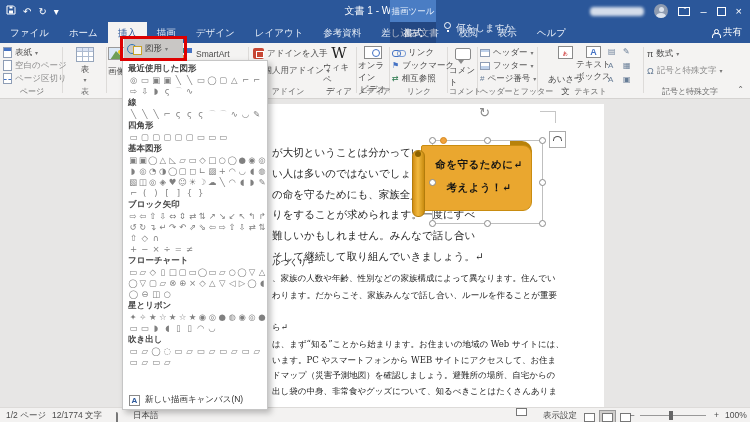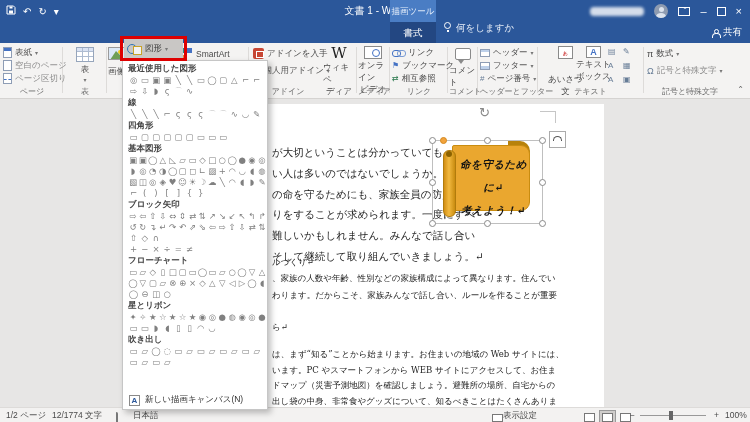--- a/index.html
+++ b/index.html
@@ -94,28 +94,28 @@
 
   
   .docarea { position:absolute; left:0; top:99px; width:750px; height:308px; background:#E7E6E5; }
   .page { position:absolute; left:128px; top:5px; width:476px; height:303px; background:#fff; }
   .marginmark { position:absolute; left:540px; top:12px; width:16px; height:12px; border-top:1px solid #C6C6C6; border-right:1px solid #C6C6C6; }
   .dtext { position:absolute; color:#1C1C1C; font-family:"DejaVu Serif","Liberation Serif",serif; white-space:nowrap; }
   .blockA { left:272px; top:43px; font-size:10.5px; line-height:20.8px; }
   .h1 { left:272px; top:158px; font-size:8.5px; }
   .blockB { left:272px; top:171px; font-size:8.5px; line-height:17px; }
   .h2 { left:272px; top:223px; font-size:8.5px; }
-  .blockC { left:272px; top:248px; font-size:8.5px; line-height:15.5px; }
+  .blockC { left:272px; top:238px; font-size:8.5px; line-height:15.5px; }
 
   
   .sel-frame { position:absolute; left:432px; top:41px; width:111px; height:84px; border:1px solid #BFBFBF; }
   .handle { position:absolute; width:7px; height:7px; border:1px solid #8A8A8A; border-radius:50%; background:#fff; z-index:22; }
   .adj { position:absolute; width:7px; height:7px; border-radius:50%; background:#F2A33C; border:1px solid #D4881E; z-index:23; }
   .rot { position:absolute; left:479px; top:6px; font-size:13px; color:#8A8A8A; z-index:22; }
-  .scroll { position:absolute; left:443px; top:46px; width:87px; height:72px; z-index:20;font-style:italic; }
+  .scroll { position:absolute; left:412px; top:46px; width:120px; height:72px; z-index:20; }
   .scroll .curl { position:absolute; right:0; top:-4px; width:22px; height:15px; background:#B8820B; border-radius:0 10px 4px 10px; }
   .scroll .body { position:absolute; left:9px; top:0; right:0; bottom:6px; background:#EAA72F; border:1px solid #C98C10; border-radius:2px 9px 9px 2px; }
   .scroll .roll { position:absolute; left:0; top:5px; width:13px; height:67px; background:linear-gradient(90deg,#D28E13,#F2B93F 45%,#C98C10); border:1px solid #B27C0C; border-radius:6px; }
   .scroll .rollcap { position:absolute; left:3px; top:6px; width:6px; height:6px; border-radius:50%; background:#8C6200; }
   .shape-text { position:absolute; left:14px; right:0; top:8px; text-align:center; font-family:"DejaVu Serif","Liberation Serif",serif; font-weight:bold; font-size:10.5px; line-height:23px; color:#141414; letter-spacing:0.5px; }
   .layoutbtn { position:absolute; left:549px; top:32px; width:17px; height:17px; background:#fff; border:1px solid #ABABAB; z-index:25; }
   .layoutbtn .arc { width:9px; height:5px; border:1.5px solid #555; border-bottom:none; border-radius:9px 9px 0 0; margin:4px auto 0; }
 
   
   .statusbar { position:absolute; left:0; top:407px; width:750px; height:15px; background:#F3F2F1; border-top:1px solid #DDDBD9; font-size:8.5px; color:#4A4A4A; }
@@ -150,20 +150,44 @@
       <span class="blur-pill"></span>
       <span class="avatar"></span>
       <span class="rd-icon"></span>
       <span class="wc">–</span>
       <span class="wc-max"></span>
       <span class="wc">×</span>
     </div>
   </div>
 
   <div class="tabrow">
+    <div class="tabs">
+
+        <div class="tab">ファイル</div>
+
+        <div class="tab">ホーム</div>
+
+        <div class="tab selected">挿入</div>
+
+        <div class="tab">描画</div>
+
+        <div class="tab">デザイン</div>
+
+        <div class="tab">レイアウト</div>
+
+        <div class="tab">参考資料</div>
+
+        <div class="tab">差し込み文書</div>
+
+        <div class="tab">校閲</div>
+
+        <div class="tab">表示</div>
+
+        <div class="tab">ヘルプ</div>
+      </div>
     <div class="tab-format">書式</div>
     <div class="tellme">
       <span class="bulb"></span>
       <span>何をしますか</span>
     </div>
     <div class="share">
       <span class="person"></span>
       <span>共有</span>
     </div>
   </div>
@@ -719,21 +743,21 @@
       <span class="canvasico">A</span>
       <span>新しい描画キャンバス(N)</span>
     </div>
   </div>
 
   <div class="statusbar">
     <div class="sb-item" style="left:6px">1/2 ページ</div>
     <div class="sb-item" style="left:52px">12/1774 文字</div>
     <div class="sb-item" style="left:116px; top:3px"><span class="bookico"></span></div>
     <div class="sb-item" style="left:133px">日本語</div>
-    <div class="sb-item" style="left:492px; display:flex; gap:0; align-items:flex-end">
+    <div class="sb-item" style="left:516px; display:flex; gap:16px; align-items:flex-start">
       <span class="vsico"></span>
       <span>表示設定</span>
     </div>
     <div class="vmbox" style="left:584px">
       <span class="vm"></span>
       <span class="vmsel"><span class="vm"></span></span>
       <span class="vm"></span>
     </div>
     <div class="sb-item" style="left:630px">−</div>
     <div class="ztrack" style="left:640px"></div>

